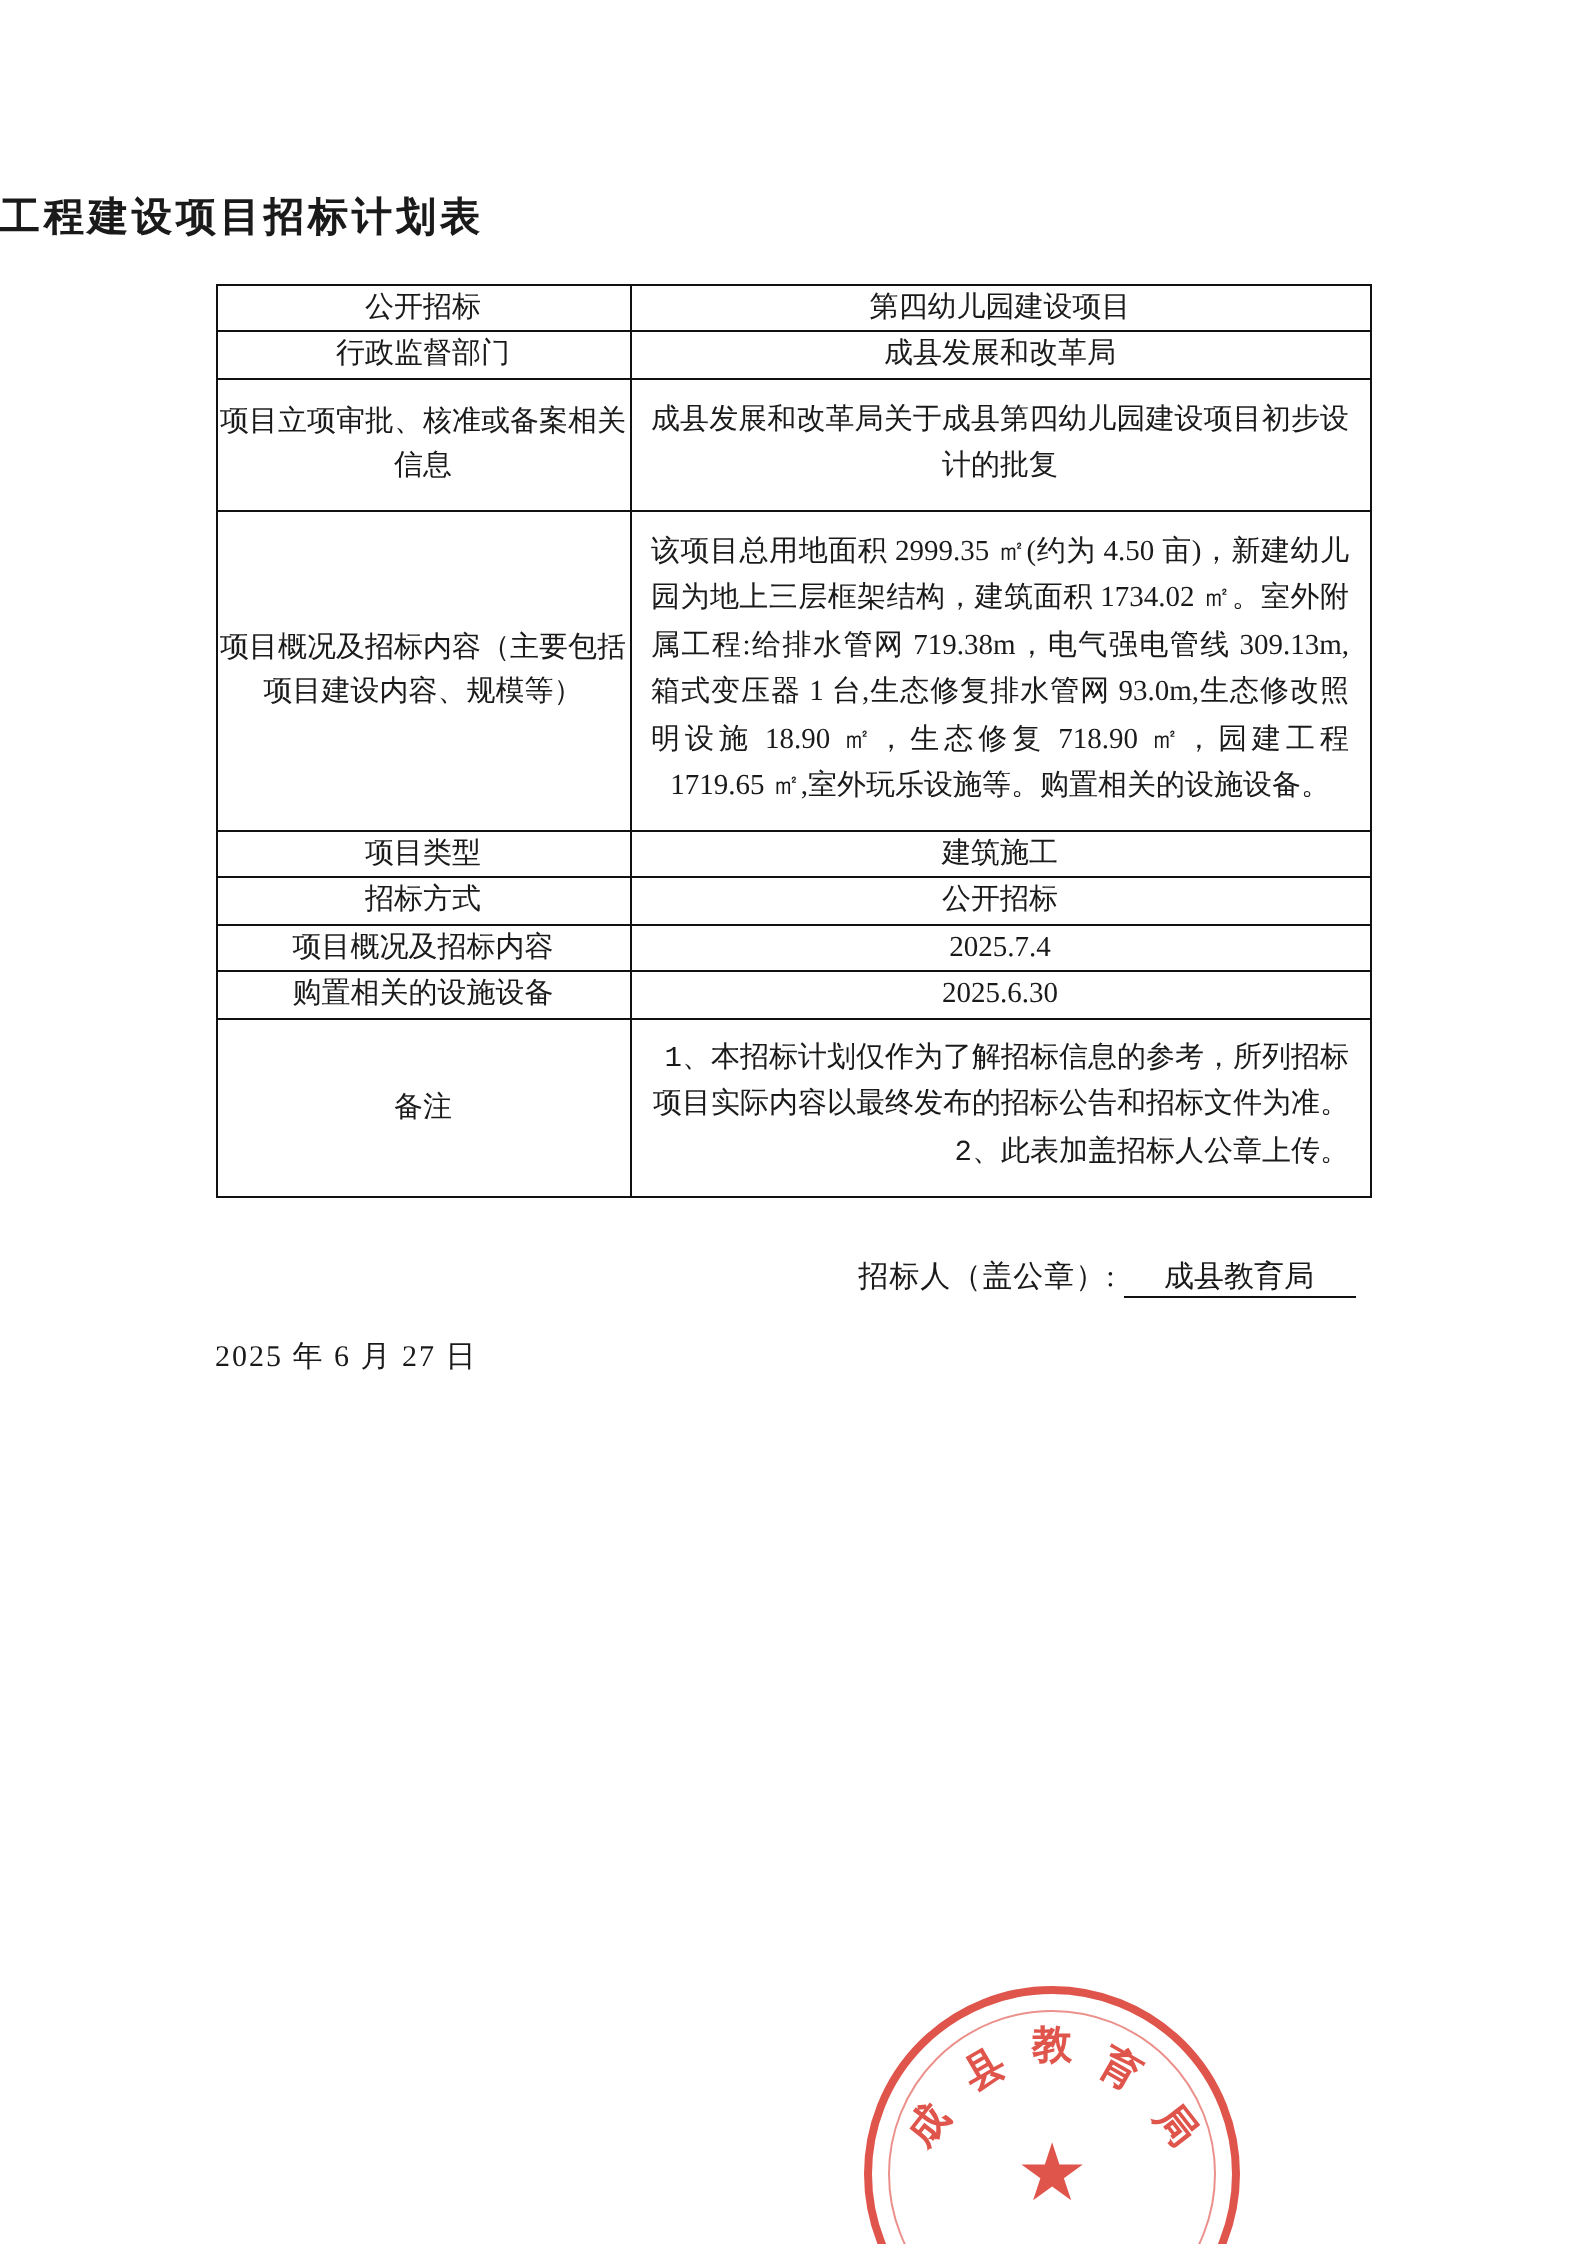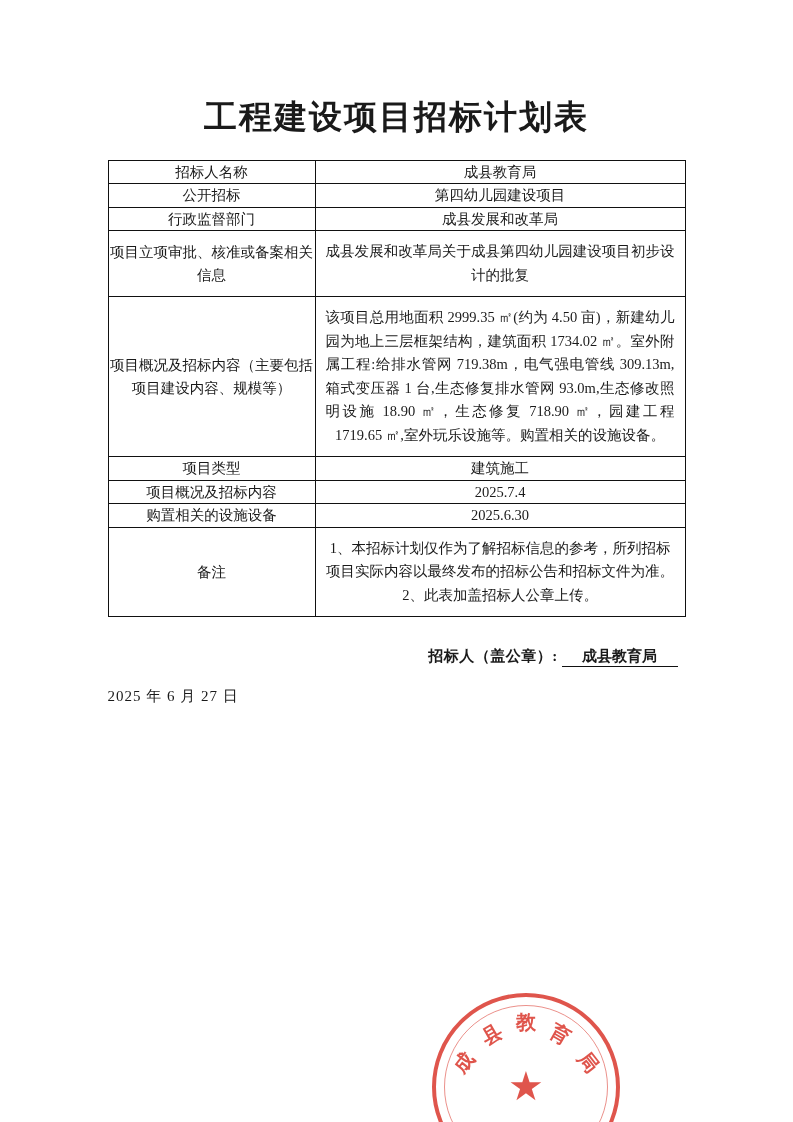--- a/index.html
+++ b/index.html
@@ -16,22 +16,22 @@
     overflow: hidden;
   }
   .page {
     position: relative;
     width: 793px;
     height: 1122px;
     box-sizing: border-box;
     padding: 0;
   }
   .doc-title {
-    text-align: center;
-    font-size: 33px;
+    text-align: left;
+    font-size: 20px;
     font-weight: bold;
     letter-spacing: 2px;
     margin-top: 95px;
     margin-bottom: 20px;
     font-family: "Liberation Serif", "DejaVu Serif", serif;
   }
   table.plan {
     border-collapse: collapse;
     width: 578px;
     margin: 0 auto;
@@ -53,36 +53,36 @@
     text-align: center;
     padding: 9px 12px;
   }
   td.value.justify {
     text-align: justify;
     text-align-last: center;
     padding: 9px 10px;
     line-height: 1.62;
   }
   td.value.left {
-    text-align: center;
+    text-align: right;
     padding: 9px 10px;
     line-height: 1.62;
+    font-family: Liberation Mono, monospace;
   }
   .sign-area {
     width: 578px;
     margin: 30px auto 0 auto;
     position: relative;
     font-size: 15px;
   }
   .sign-row {
     text-align: right;
     padding-right: 8px;
     margin-bottom: 20px;
     white-space: nowrap;
-    font-weight: bold;
   }
   .sign-label {
     letter-spacing: 0.5px;
   }
   .sign-value {
     display: inline-block;
     border-bottom: 1px solid #111;
     min-width: 108px;
     text-align: center;
     padding: 0 4px;
@@ -136,42 +136,42 @@
 </head>
 <body>
 
 <div class="page">
 
   <div class="doc-title">工程建设项目招标计划表</div>
 
   <table class="plan">
     <tbody>
       <tr>
-        <td class="label">招标人名称</td>
-        <td class="value">成县教育局</td>
-      </tr>
-      <tr>
         <td class="label">公开招标</td>
         <td class="value">第四幼儿园建设项目</td>
       </tr>
       <tr>
         <td class="label">行政监督部门</td>
         <td class="value">成县发展和改革局</td>
       </tr>
       <tr>
         <td class="label">项目立项审批、核准或备案相关信息</td>
         <td class="value justify">成县发展和改革局关于成县第四幼儿园建设项目初步设计的批复</td>
       </tr>
       <tr>
         <td class="label">项目概况及招标内容（主要包括项目建设内容、规模等）</td>
         <td class="value justify">该项目总用地面积 2999.35 ㎡(约为 4.50 亩)，新建幼儿园为地上三层框架结构，建筑面积 1734.02 ㎡。室外附属工程:给排水管网 719.38m，电气强电管线 309.13m,箱式变压器 1 台,生态修复排水管网 93.0m,生态修改照明设施 18.90 ㎡，生态修复 718.90 ㎡，园建工程 1719.65 ㎡,室外玩乐设施等。购置相关的设施设备。</td>
       </tr>
       <tr>
         <td class="label">项目类型</td>
         <td class="value">建筑施工</td>
+      </tr>
+      <tr>
+        <td class="label">招标方式</td>
+        <td class="value">公开招标</td>
       </tr>
       <tr>
         <td class="label">项目概况及招标内容</td>
         <td class="value">2025.7.4</td>
       </tr>
       <tr>
         <td class="label">购置相关的设施设备</td>
         <td class="value">2025.6.30</td>
       </tr>
       <tr>

